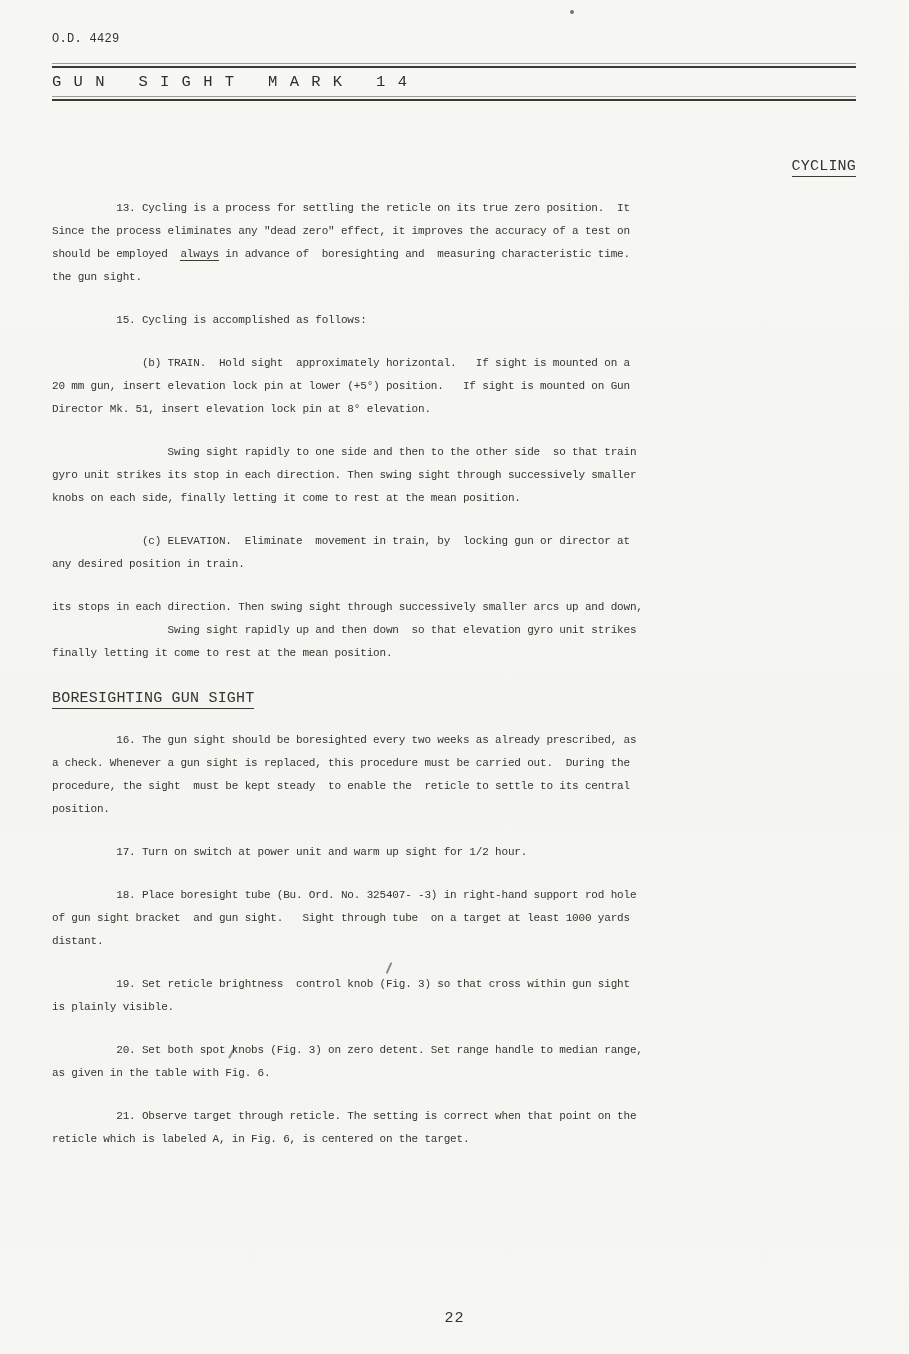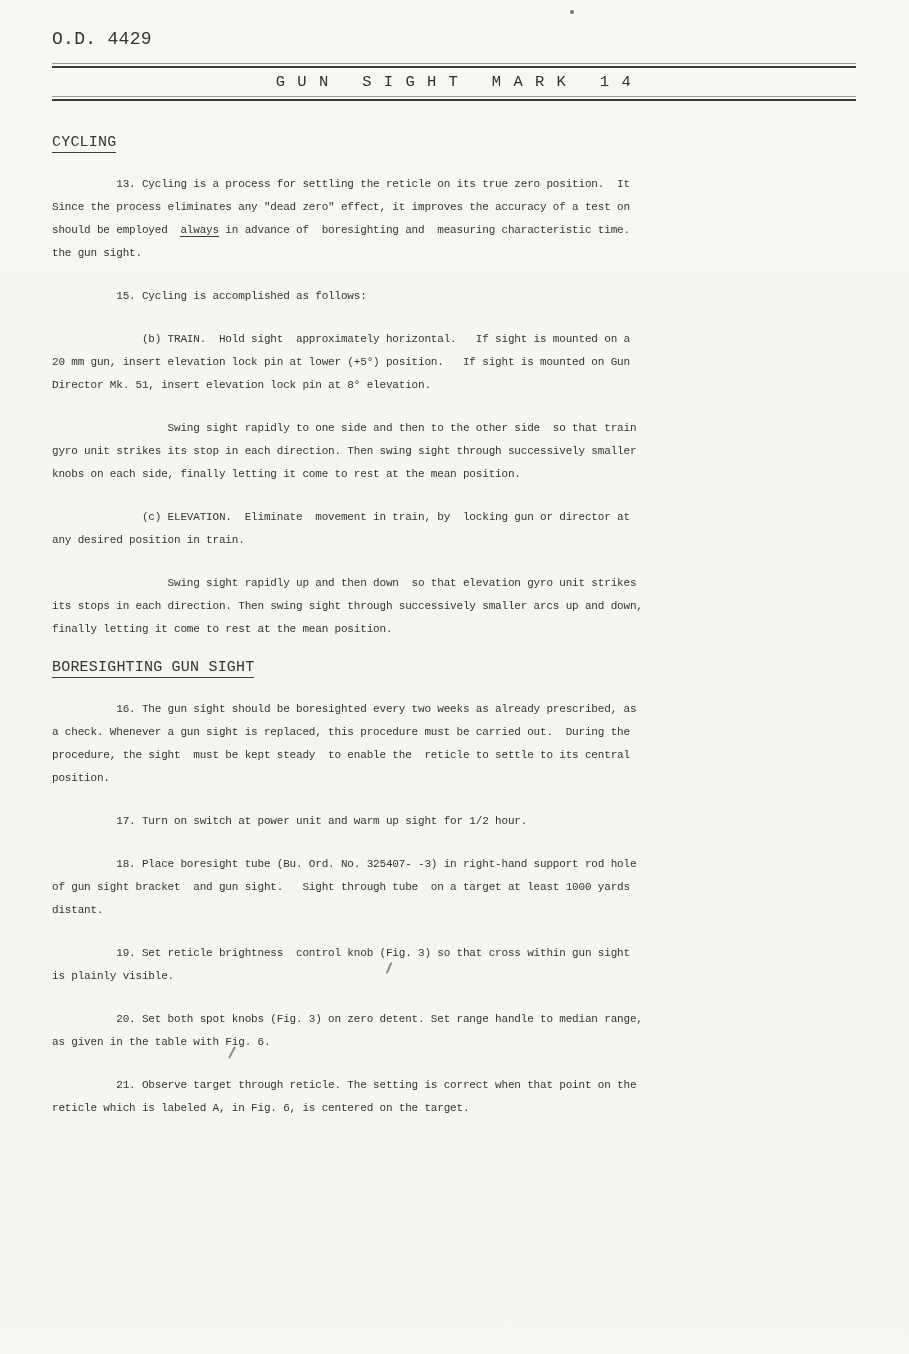--- a/index.html
+++ b/index.html
@@ -6,27 +6,27 @@
   .page{
     position:relative;
     width:909px;height:1354px;
     margin:0 auto;
     background:linear-gradient(180deg,#f7f7f4 0%,#f4f4f0 55%,#f6f6f2 100%);
     font-family:"Liberation Mono","DejaVu Sans Mono",monospace;
     color:#35352f;
     overflow:hidden;
   }
   .content{position:absolute;left:0;top:0;right:0;padding:28px 53px 0 52px;}
-  .doc-number{font-size:18px;line-height:23px;letter-spacing:0.3px;}
+  .doc-number{font-size:12px;line-height:23px;letter-spacing:0.3px;}
   .rule{height:2px;border-top:1px solid #9a9a92;border-bottom:2px solid #3a3a34;margin-top:12px;}
   .rule.bottom{margin-top:0;}
-  .title-row{text-align:center;font-size:15.5px;line-height:20px;padding:4px 0 4px;letter-spacing:1.5px;white-space:pre;color:#2f2f2a;}
+  .title-row{text-align:left;font-size:15.5px;line-height:20px;padding:4px 0 4px;letter-spacing:1.5px;white-space:pre;color:#2f2f2a;}
   .section-heading{font-size:15px;line-height:20px;letter-spacing:0.2px;}
-  .section-heading.s0{margin-top:32px;}
-  .section-heading.s1{margin-top:17px;}
+  .section-heading.s0{margin-top:56px;text-align:right;}
+  .section-heading.s1{margin-top:24px;}
   .heading-text{border-bottom:1.5px solid #3c3c35;padding-bottom:1px;}
   .paragraph{margin-top:20px;}
   .text-line{font-size:11px;line-height:23px;white-space:pre;letter-spacing:-0.18px;}
   .tw-underline{text-decoration:none;border-bottom:1.5px solid #3c3c35;}
   .page-number{position:absolute;left:0;right:0;bottom:27px;text-align:center;font-size:15px;letter-spacing:1px;}
   .speck-dot{position:absolute;left:570px;top:10px;width:4px;height:4px;border-radius:50%;background:#5c5c58;opacity:.85;}
   .pencil-mark{position:absolute;width:2px;background:#70706a;opacity:.8;border-radius:1px;}
   .pencil-mark.m1{left:388px;top:962px;height:12px;transform:rotate(24deg);}
   .pencil-mark.m2{left:231px;top:1046px;height:13px;transform:rotate(28deg);}
 </style>
@@ -63,22 +63,22 @@
         <div class="paragraph">
           <div class="text-line">                  Swing sight rapidly to one side and then to the other side  so that train</div>
           <div class="text-line">gyro unit strikes its stop in each direction. Then swing sight through successively smaller</div>
           <div class="text-line">knobs on each side, finally letting it come to rest at the mean position.</div>
         </div>
         <div class="paragraph">
           <div class="text-line">              (c) ELEVATION.  Eliminate  movement in train, by  locking gun or director at</div>
           <div class="text-line">any desired position in train.</div>
         </div>
         <div class="paragraph">
+          <div class="text-line">its stops in each direction. Then swing sight through successively smaller arcs up and down,</div>
           <div class="text-line">                  Swing sight rapidly up and then down  so that elevation gyro unit strikes</div>
-          <div class="text-line">its stops in each direction. Then swing sight through successively smaller arcs up and down,</div>
           <div class="text-line">finally letting it come to rest at the mean position.</div>
         </div>
         <div class="section-heading s1"><span class="heading-text">BORESIGHTING GUN SIGHT</span></div>
         <div class="paragraph">
           <div class="text-line">          16. The gun sight should be boresighted every two weeks as already prescribed, as</div>
           <div class="text-line">a check. Whenever a gun sight is replaced, this procedure must be carried out.  During the</div>
           <div class="text-line">procedure, the sight  must be kept steady  to enable the  reticle to settle to its central</div>
           <div class="text-line">position.</div>
         </div>
         <div class="paragraph">
@@ -97,13 +97,14 @@
           <div class="text-line">          20. Set both spot knobs (Fig. 3) on zero detent. Set range handle to median range,</div>
           <div class="text-line">as given in the table with Fig. 6.</div>
         </div>
         <div class="paragraph">
           <div class="text-line">          21. Observe target through reticle. The setting is correct when that point on the</div>
           <div class="text-line">reticle which is labeled A, in Fig. 6, is centered on the target.</div>
         </div>
       </div>
   </div>
 
+  <div class="page-number">22</div>
 </div>
 
 </body></html>

